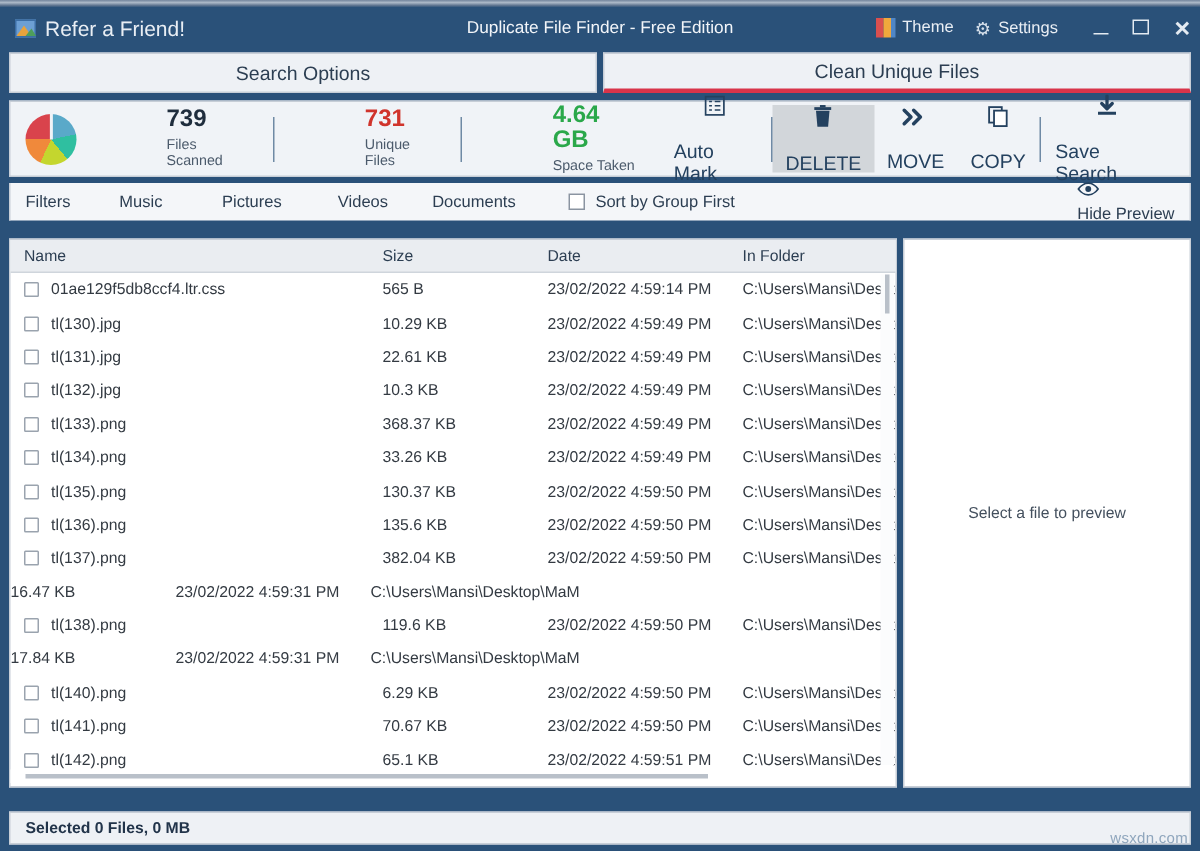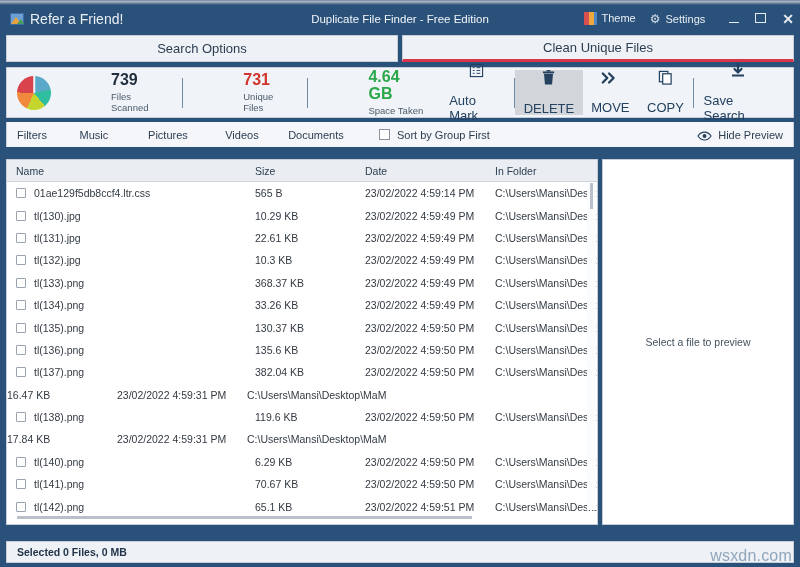--- a/index.html
+++ b/index.html
@@ -115,21 +115,21 @@
     display: flex; align-items: center; font-size: 11px; color: #2c3e52;
   }
   .filters-label { padding: 0 10px; }
   .ftab {
     height: 25px; display:flex; align-items:center; justify-content:center;
     padding: 0 8px; min-width: 74px; font-size: 11px;
   }
   .ftab.active { background: #234a72; color: #ffffff; }
   .sortbox { display:flex; align-items:center; gap:7px; margin-left: 26px; }
   .cbx { width: 11px; height: 11px; border: 1px solid #8a94a1; background:#fff; display:inline-block;}
-  .hidepreview { margin-left: auto; display:flex; align-items:flex-end; gap:6px; padding-right: 10px; }
+  .hidepreview { margin-left: auto; display:flex; align-items:flex-start; gap:6px; padding-right: 10px; flex-direction: column; }
   .eye { width: 15px; height: 10px; position: relative; }
   .eye svg { display:block; }
 
   
   .content {
     flex: 1; margin: 12px 6px; display: flex; gap: 4px; padding-bottom: 0;
     min-height: 0;
   }
   .tablepanel {
     flex: 1 1 auto; background: #ffffff; border: 1px solid #c7ced7;
@@ -172,21 +172,21 @@
   
   .statusbar {
     margin: 4px 6px 4px 6px; height: 22px; flex: 0 0 22px;
     background: #eef1f5; border: 1px solid #c7ced7;
     display: flex; align-items: center; padding: 0 10px;
     font-size: 10.5px; font-weight: bold; color: #1f3category;
     color: #22344a;
   }
   .watermark {
     position: absolute; right: 8px; bottom: 2px;
-    font-size: 16px; color: #8fa6bd; letter-spacing: .2px;
+    font-size: 10px; color: #8fa6bd; letter-spacing: .2px;
   }
 </style>
 </head>
 <body>
 
 <div class="window">
 
   <div class="artifact-strip"></div>
 
   <div class="titlebar">

